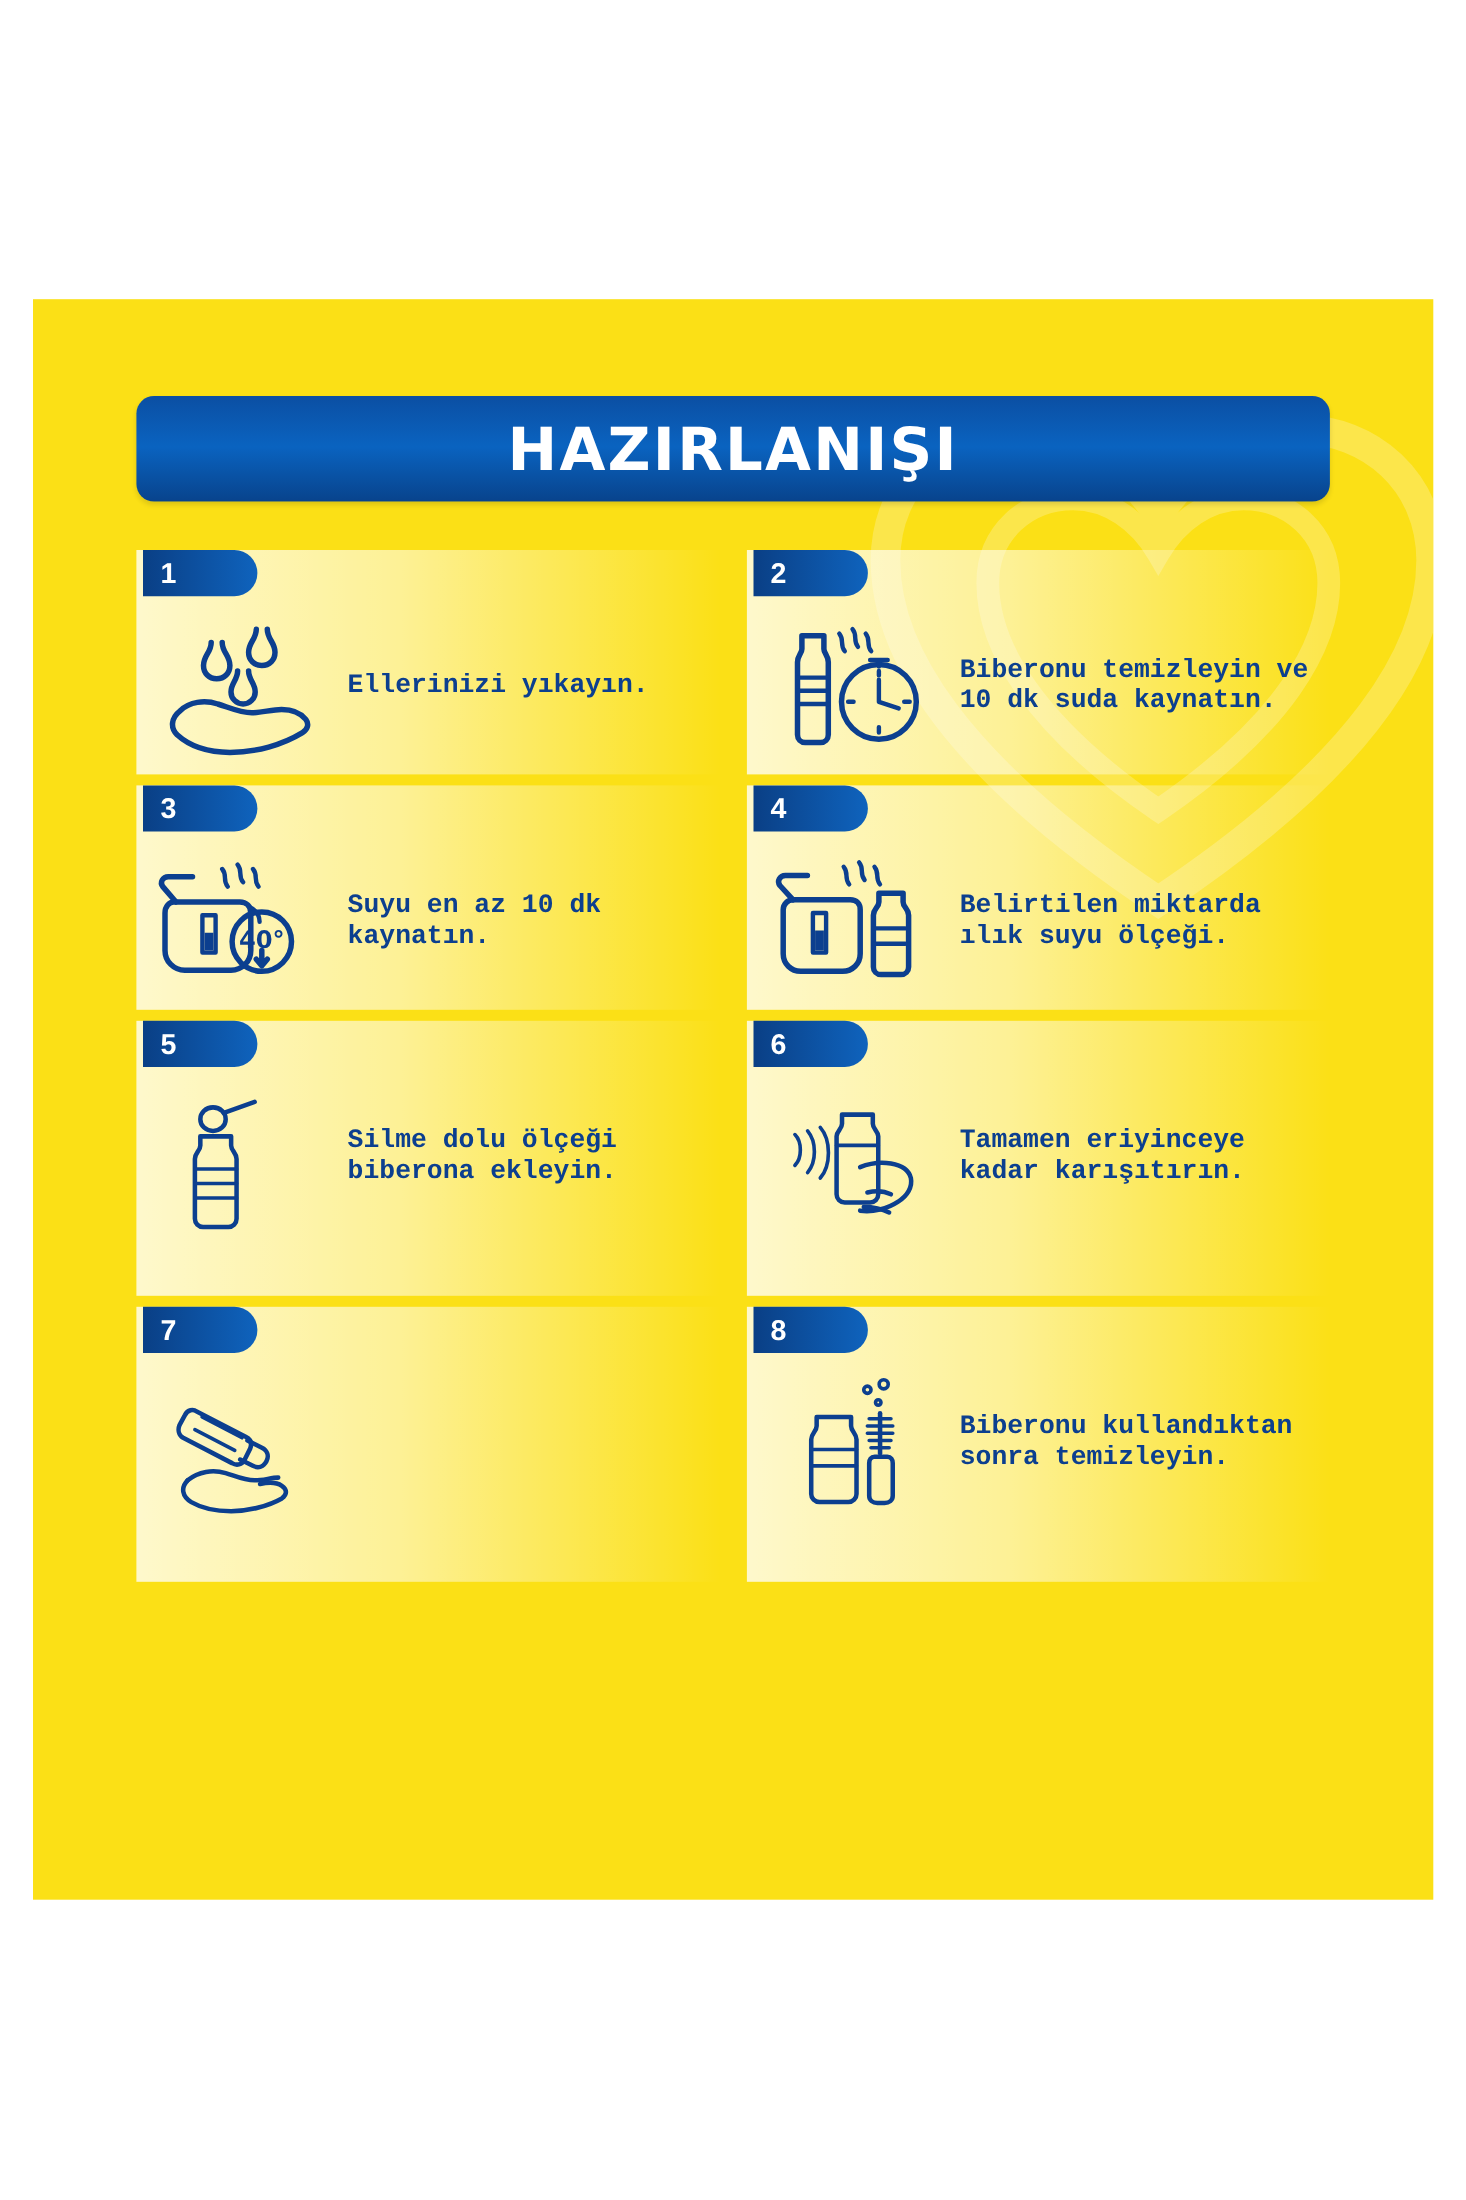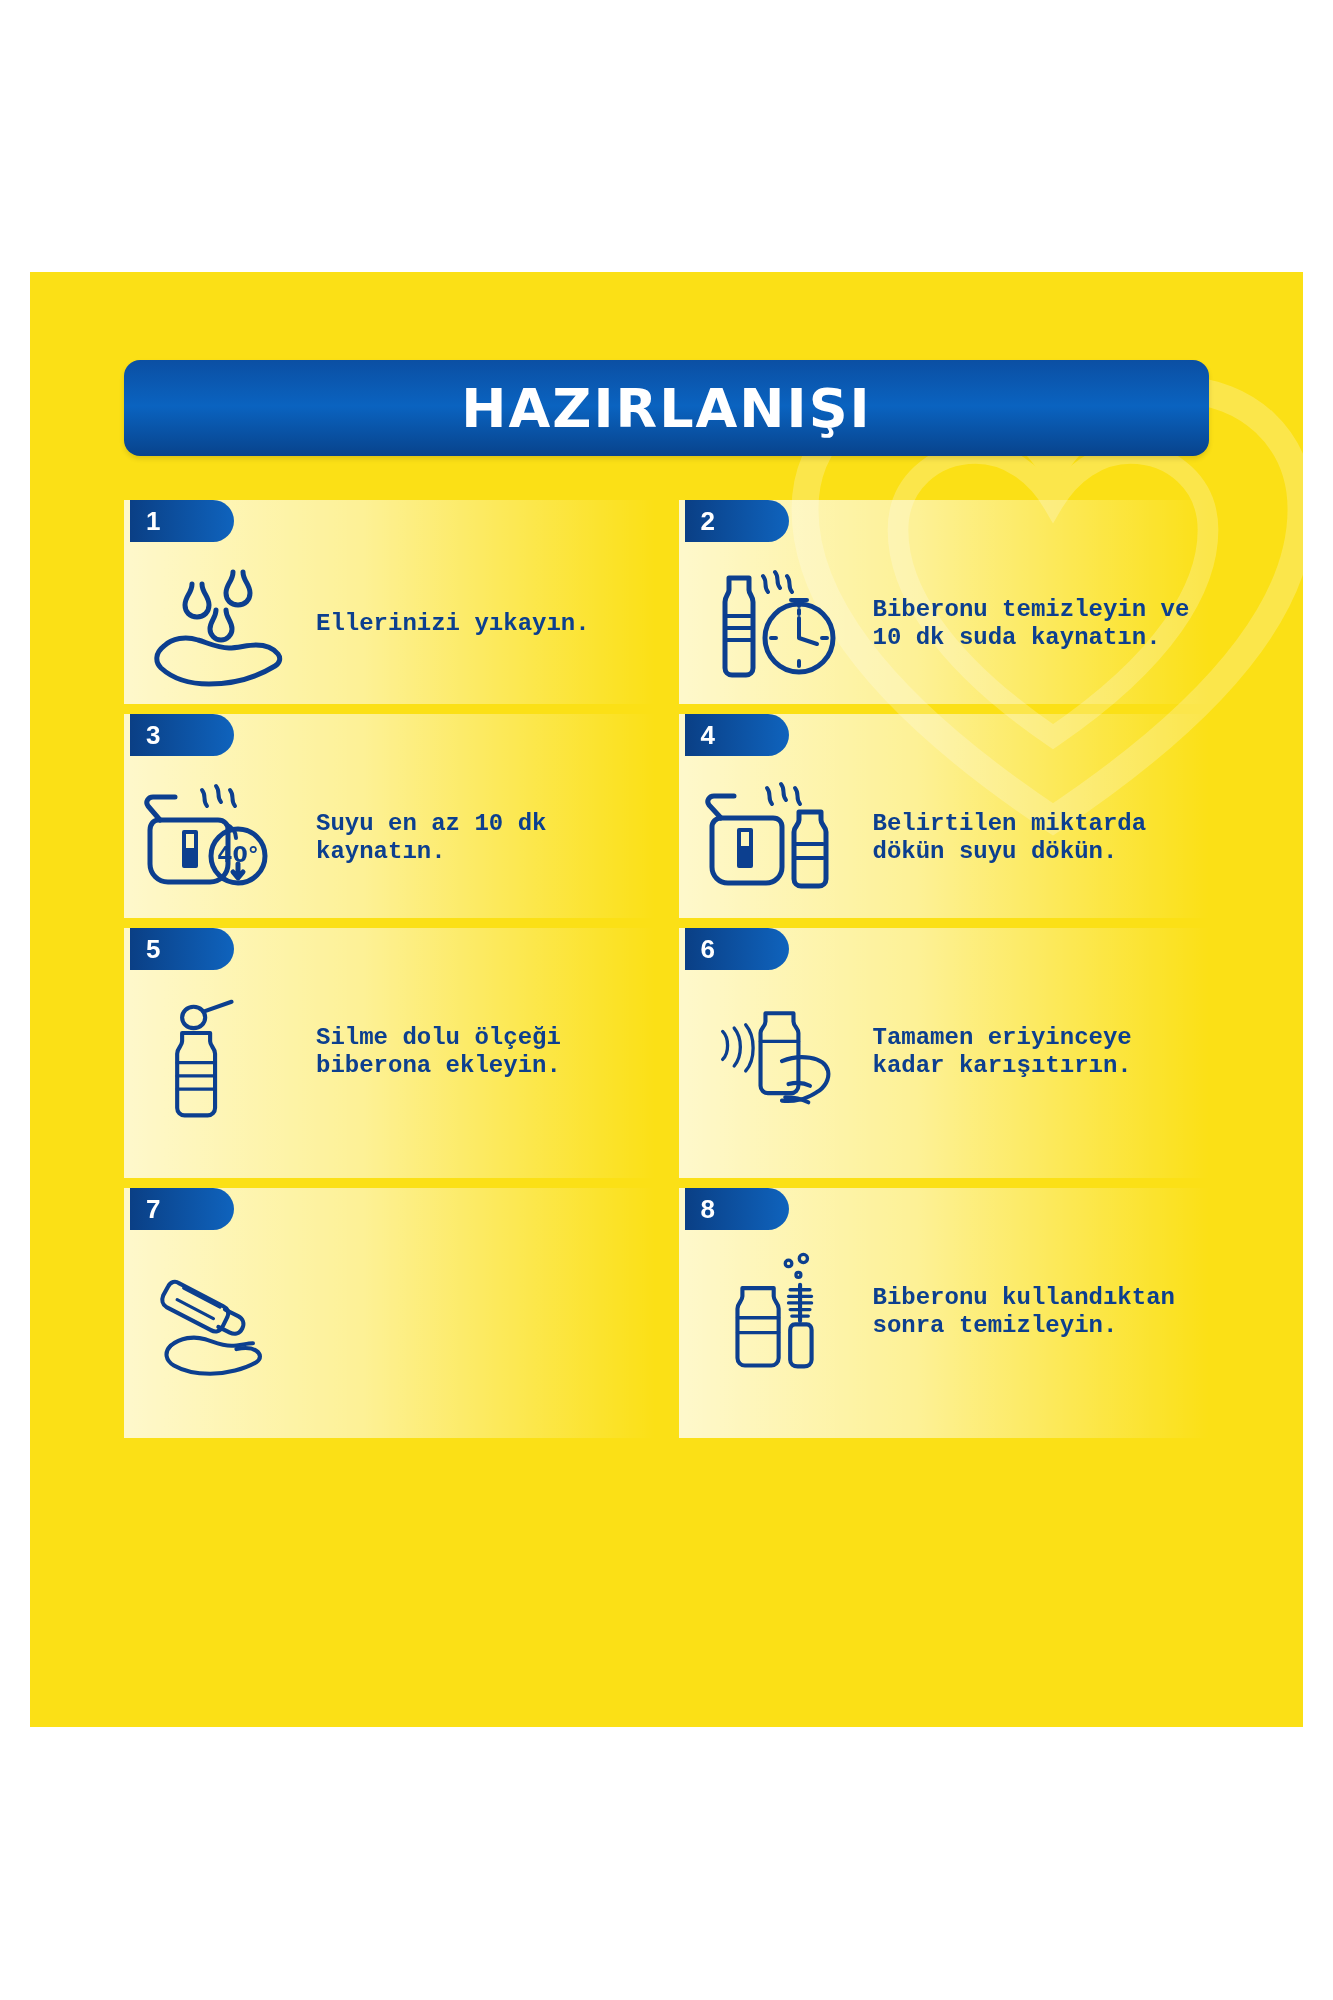--- a/index.html
+++ b/index.html
@@ -231,21 +231,21 @@
               <svg viewBox="0 0 180 140">
                 <path class="ico" d="M34 50 h52 c6 0 9 4 9 9 v40 c0 9 -7 16 -16 16 h-38 c-9 0 -16 -7 -16 -16 v-40 c0 -5 4 -9 9 -9 z"></path>
                 <path class="ico" d="M34 50 l-12 -13 c-3 -4 0 -9 5 -9 h20"></path>
                 <path class="ico-thin" d="M52 62 h12 v36 h-12 z"></path>
                 <path class="ico-fill" d="M54 78 h8 v18 h-8 z"></path>
                 <path class="ico-thin" d="M80 20 c5 6 0 10 5 16 M94 16 c5 6 0 10 5 16 M108 20 c5 6 0 10 5 16"></path>
                 <path class="ico" d="M112 44 h22 v8 c0 5 5 6 5 12 v47 c0 4 -3 7 -7 7 h-18 c-4 0 -7 -3 -7 -7 v-47 c0 -6 5 -7 5 -12 v-8 z"></path>
                 <path class="ico-thin" d="M107 76 h29 M107 90 h29"></path>
               </svg>
             </div>
-            <div class="step-text">Belirtilen miktarda dökün suyu dökün.</div>
+            <div class="step-text">Belirtilen miktarda ılık suyu ölçeği.</div>
           </div>
         </div>
 
         <div class="step tall">
           <div class="badge">5</div>
           <div class="step-body">
             <div class="icon-slot">
               <svg viewBox="0 0 180 170">
                 <path class="ico" d="M58 30 c-8 0 -14 6 -14 13 c0 7 6 13 14 13 c8 0 14 -6 14 -13 c0 -7 -6 -13 -14 -13 z"></path>
                 <path class="ico" d="M70 36 l34 -12"></path>

